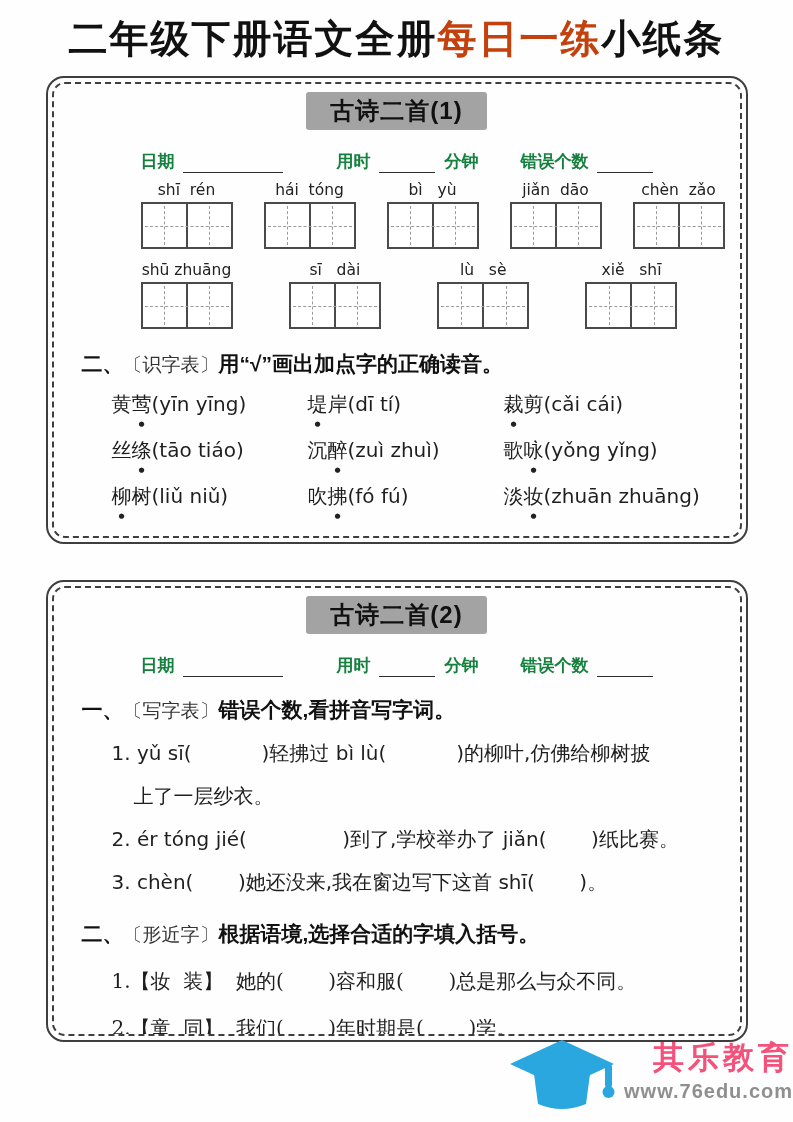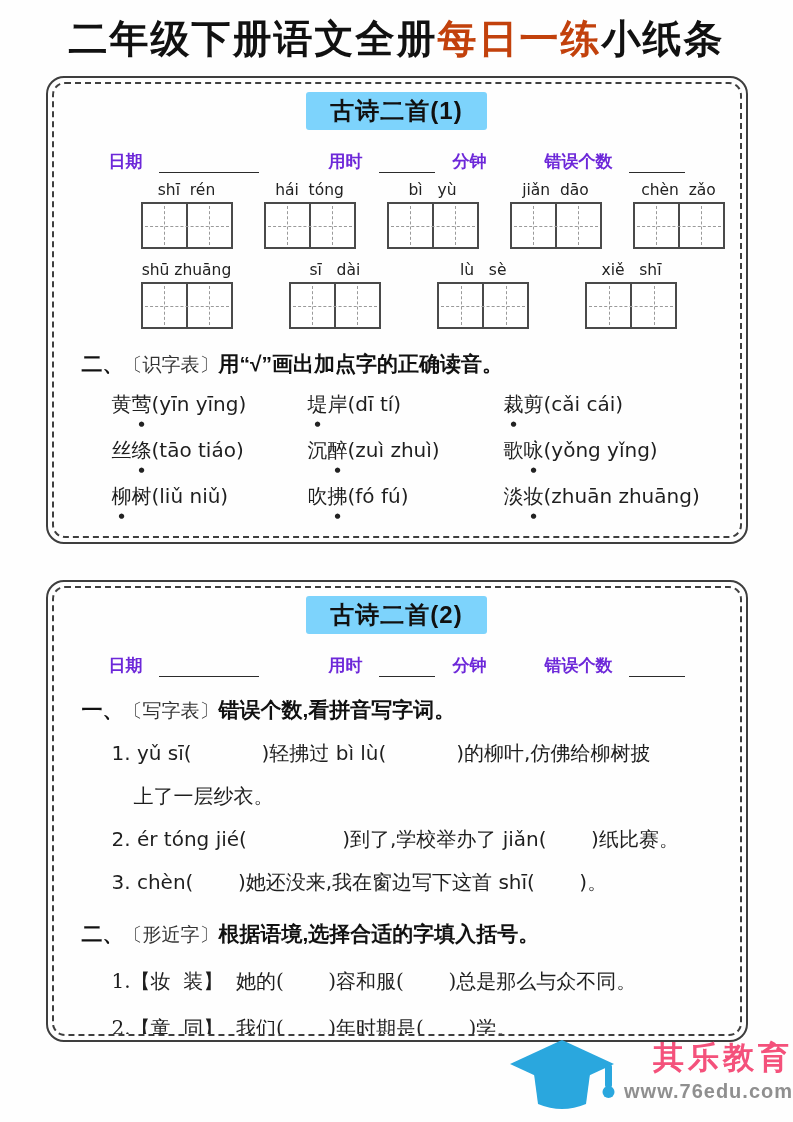--- a/index.html
+++ b/index.html
@@ -11,25 +11,25 @@
     font-weight:900; font-size:39px; letter-spacing:2px; line-height:52px; color:#111; }
   .page-title .hl { color:#c2410c; }
 
   
   .card { width:702px; margin:0 auto; border:2px solid #3e3e3e; border-radius:18px; padding:4px; }
   .card-1 { margin-top:12px; height:468px; }
   .card-2 { margin-top:36px; height:462px; }
   .card-inner { width:100%; height:100%; border:2px dashed #3e3e3e; border-radius:13px;
     padding:8px 28px 10px 28px; overflow:hidden; }
 
-  .badge { display:table; margin:0 auto; background:#7dd3fc; border-radius:3px;
+  .badge { display:table; margin:0 auto; background:#a3a3a3; border-radius:3px;
     padding:3px 24px; font-size:24px; font-weight:bold; color:#111; letter-spacing:1px; }
 
   .meta-row { margin:20px auto 0 auto; display:flex; justify-content:center; align-items:flex-end;
-    gap:16px; font-family:"DejaVu Serif", serif; font-size:17px; font-weight:600; color:#6d28d9; }
+    gap:8px; font-family:"DejaVu Serif", serif; font-size:17px; font-weight:600; color:#15803d; }
   .u-line { display:inline-block; border-bottom:1.7px solid #2b2b2b; height:1.05em; }
   .u-date { width:100px; } .u-time { width:56px; margin-right:2px; } .u-err { width:56px; }
   .meta-gap1 { width:38px; } .meta-gap2 { width:26px; }
 
   .sec-head { margin-top:18px; font-size:21px; line-height:30px; white-space:nowrap; }
   .sec-head .num { font-weight:bold; color:#111; }
   .sec-head .tag { font-family:"DejaVu Serif", serif; font-weight:500; font-size:19px; color:#333; }
   .sec-head .rest { font-weight:bold; color:#111; }
 
   

